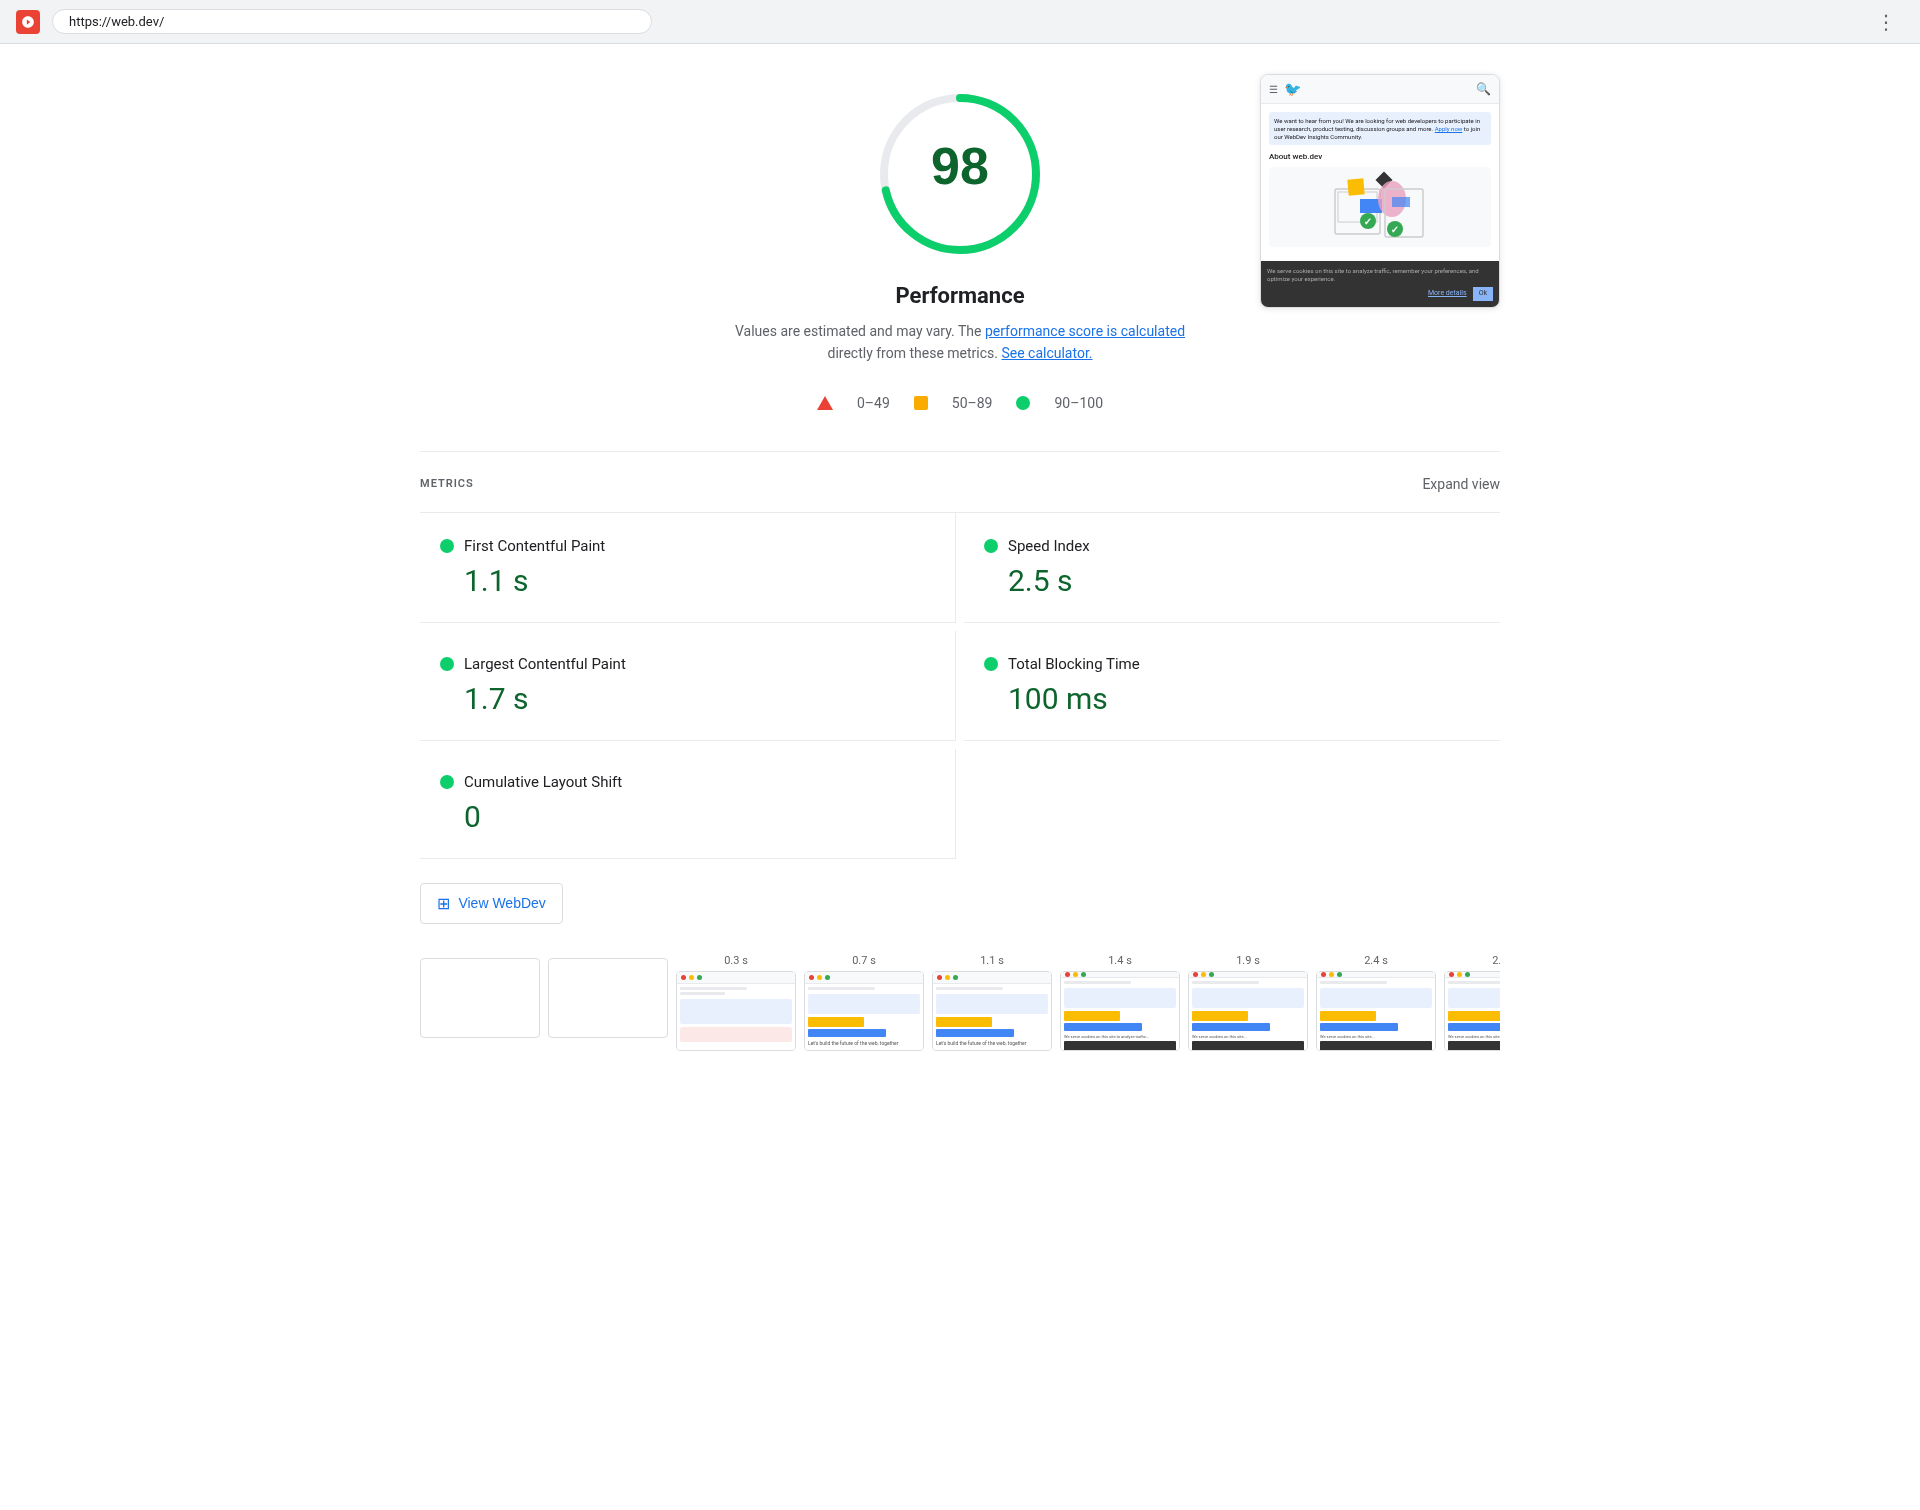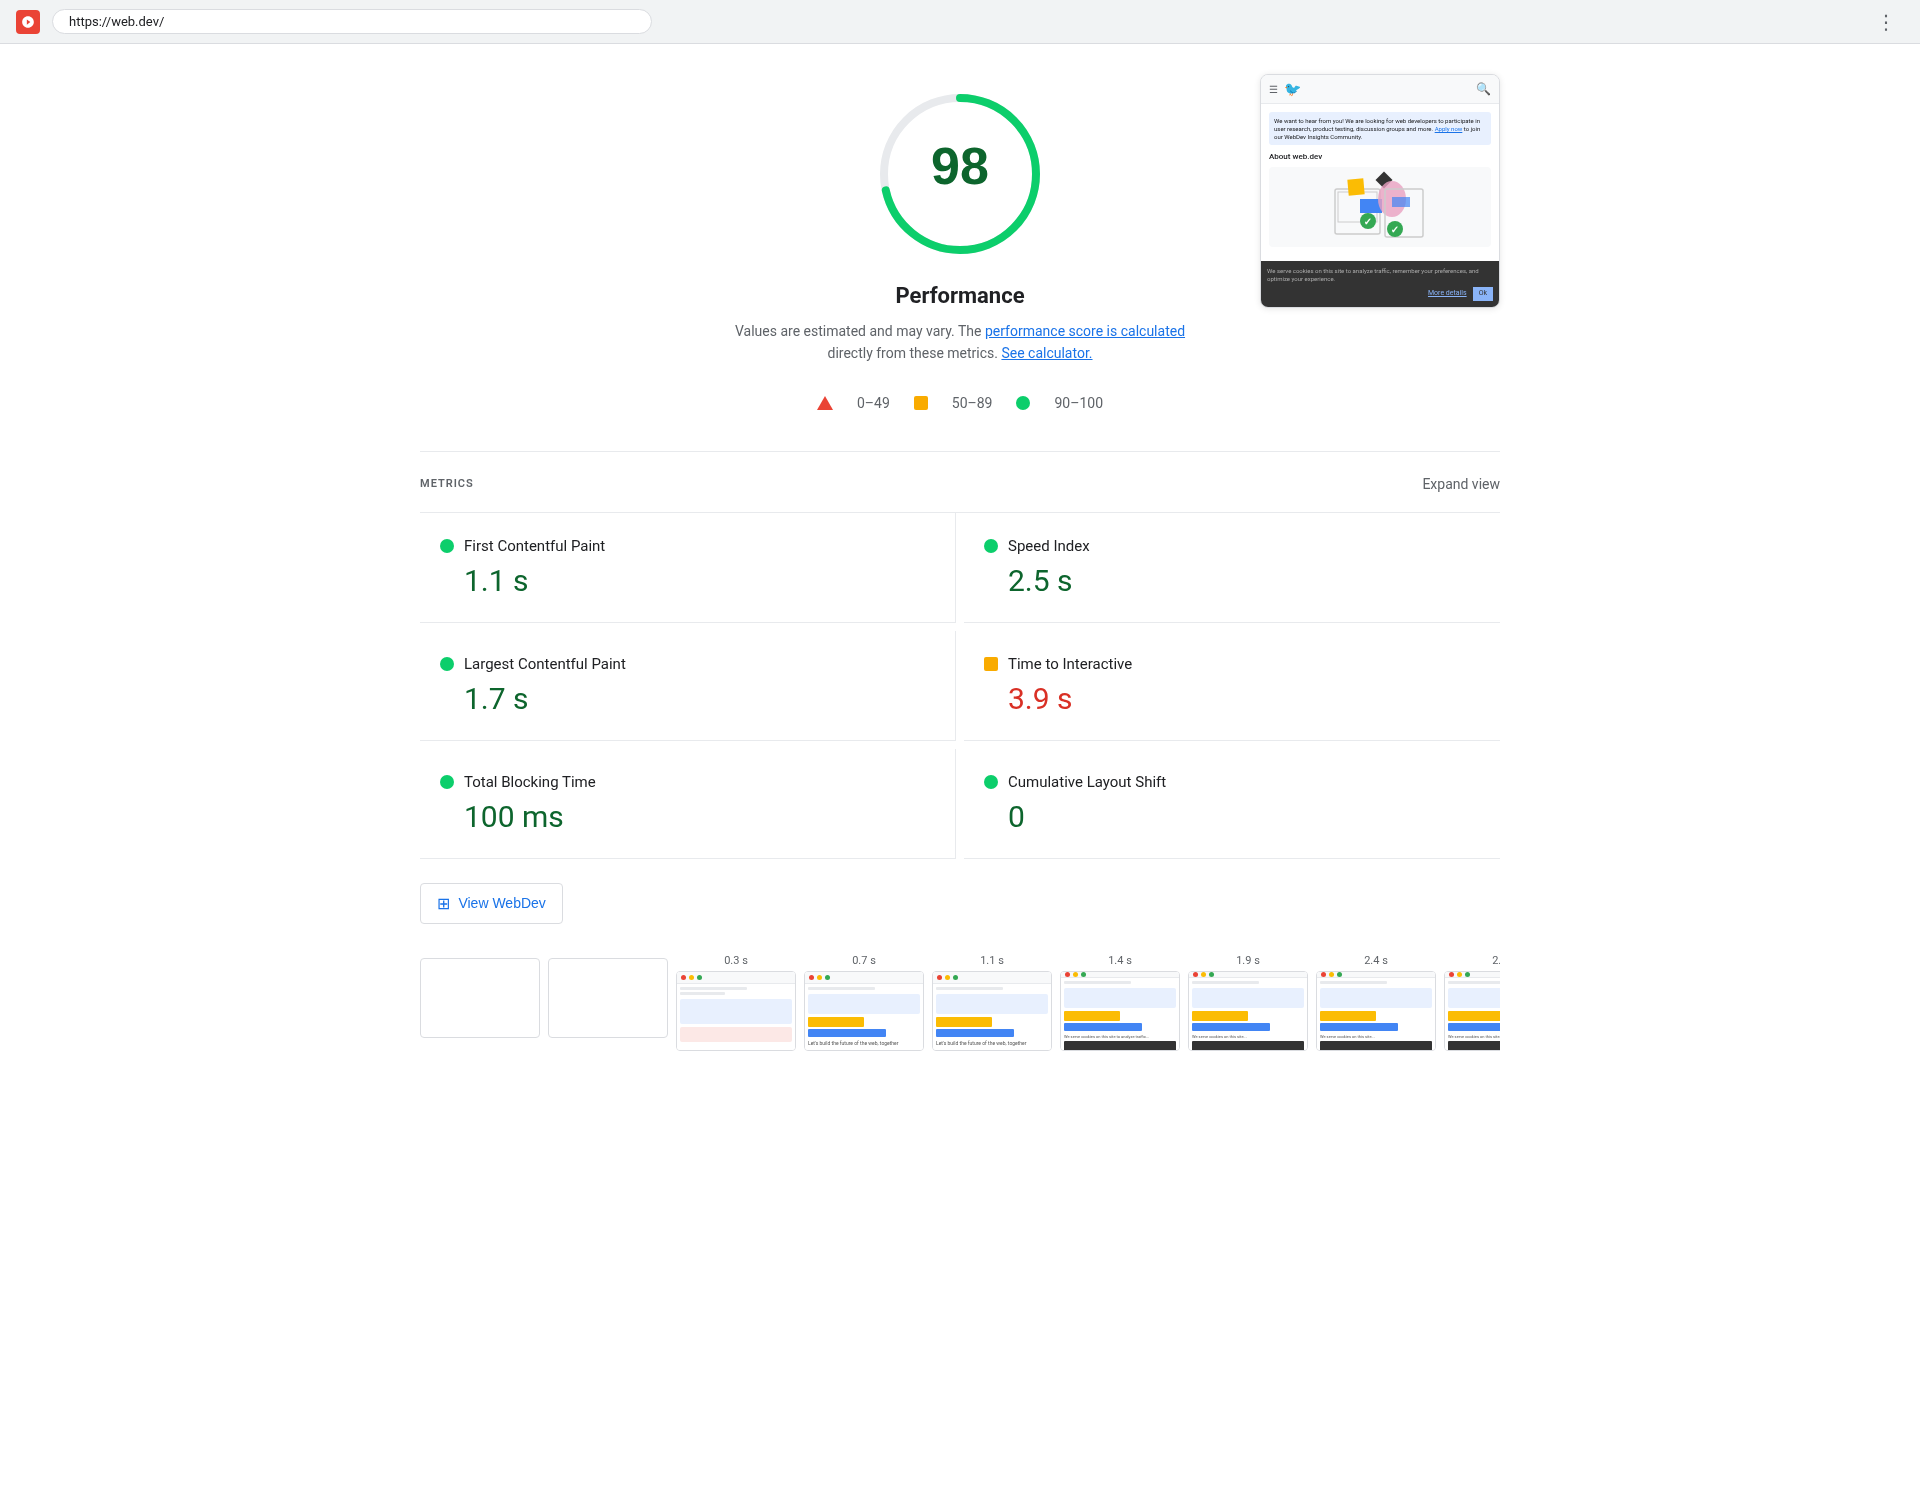--- a/index.html
+++ b/index.html
@@ -494,27 +494,20 @@
     </div>
 
     <div class="metric-cell">
       <div class="metric-name-row">
         <div class="metric-dot dot-green"></div>
         <span class="metric-name">Largest Contentful Paint</span>
       </div>
       <div class="metric-value value-green">1.7 s</div>
     </div>
 
-    <div class="metric-cell">
-      <div class="metric-name-row">
-        <div class="metric-dot-orange"></div>
-        <span class="metric-name">Time to Interactive</span>
-      </div>
-      <div class="metric-value value-orange">3.9 s</div>
-    </div>
 
     <div class="metric-cell">
       <div class="metric-name-row">
         <div class="metric-dot dot-green"></div>
         <span class="metric-name">Total Blocking Time</span>
       </div>
       <div class="metric-value value-green">100 ms</div>
     </div>
 
     <div class="metric-cell">

